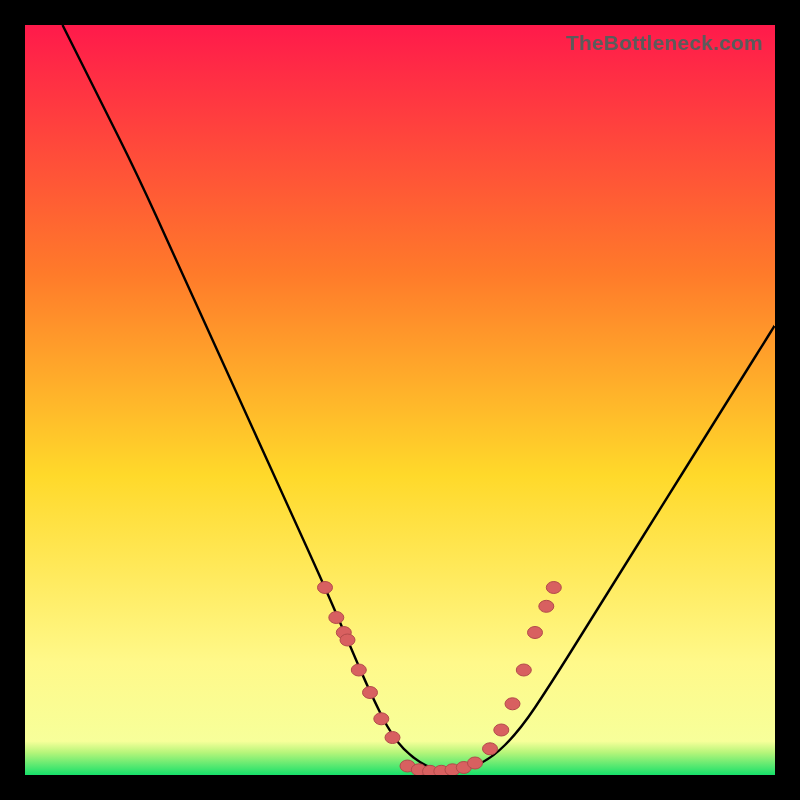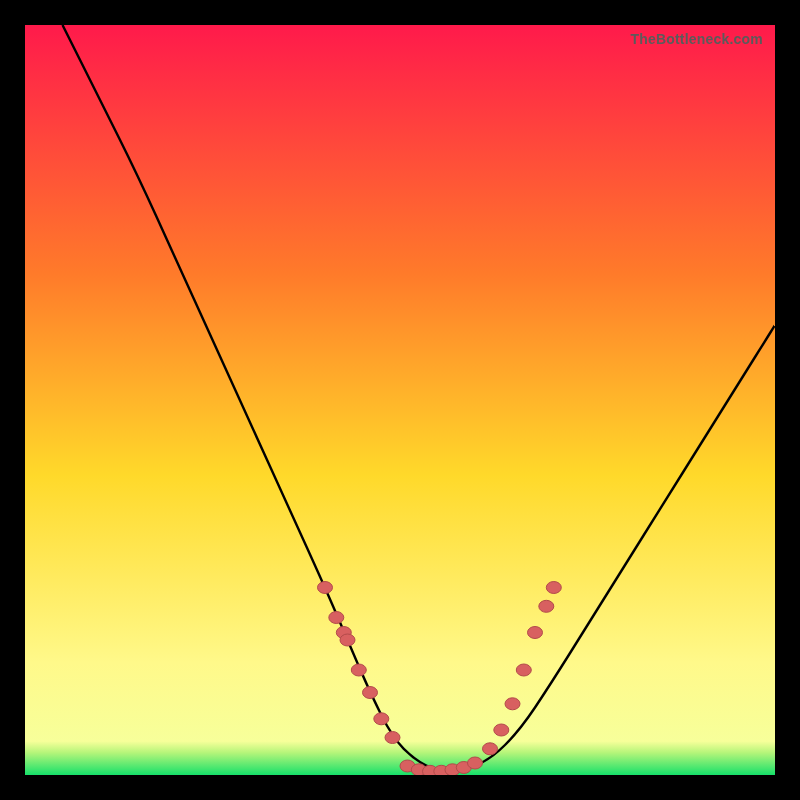--- a/index.html
+++ b/index.html
@@ -23,21 +23,21 @@
     position: absolute;
     left: 0;
     top: 0;
     width: 750px;
     height: 750px;
   }
   .watermark {
     position: absolute;
     top: 6px;
     right: 12px;
-    font-size: 14px;
+    font-size: 21px;
     font-weight: 600;
     color: #5b5b5b;
     letter-spacing: 0.2px;
     user-select: none;
   }
   svg { display: block; }
 </style>
 </head>
 <body>
 

